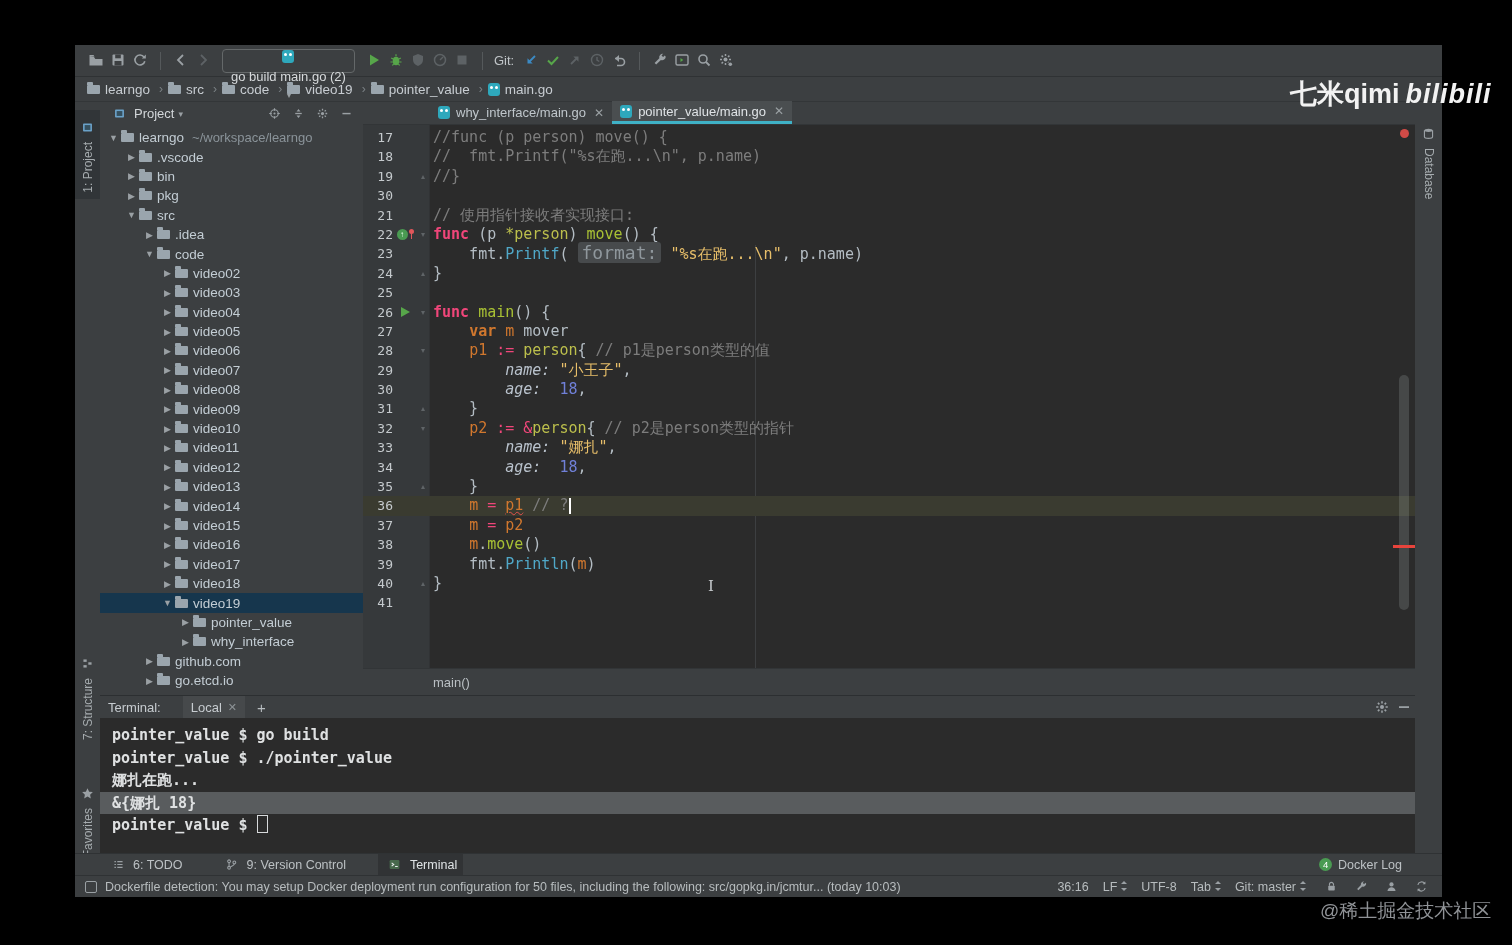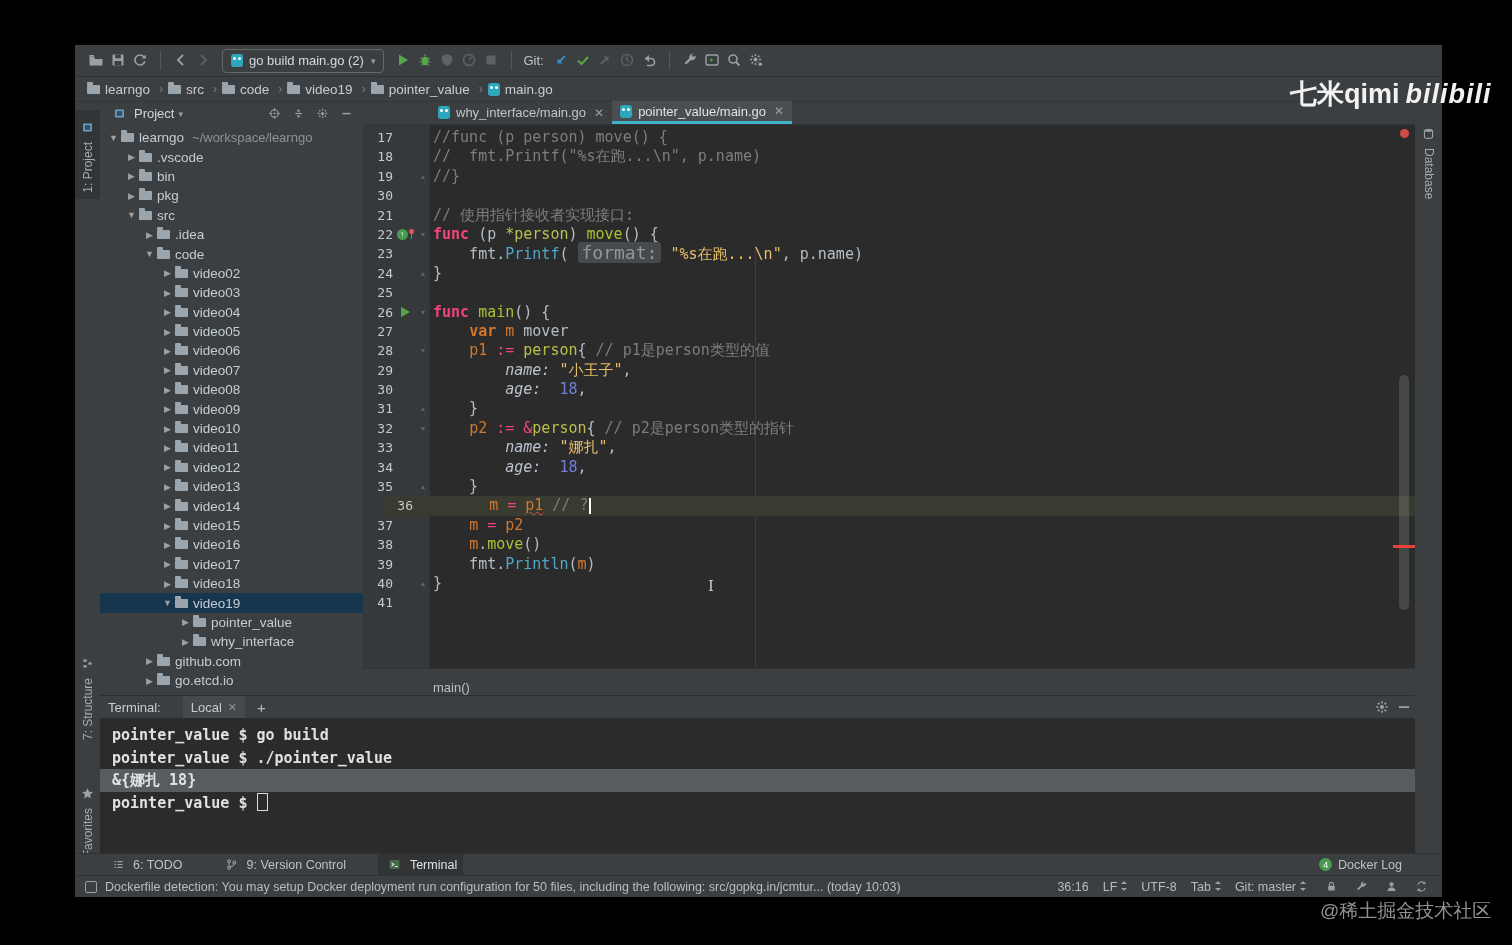--- a/index.html
+++ b/index.html
@@ -7,21 +7,21 @@
   #stage{position:relative;width:1512px;height:945px;background:#000;}
   #win{position:absolute;left:75px;top:45px;width:1367px;height:852px;background:#3c3f41;overflow:hidden;}
   .ic{display:inline-flex;align-items:center;justify-content:center;width:22px;height:22px;flex:none;}
   .ic svg{width:16px;height:16px;}
   .ic.sm svg{width:13px;height:13px;}
   
   #toolbar{position:absolute;left:0;top:0;width:100%;height:32px;display:flex;align-items:center;
     border-bottom:1px solid #2f3234;padding-left:10px;box-sizing:border-box;gap:2px;}
   .tb-sep{width:1px;height:18px;background:#55595b;margin:0 7px;flex:none;}
   #run-combo{display:flex;align-items:center;gap:6px;border:1px solid #646869;border-radius:4px;
-    height:22px;padding:0 8px;margin:0 6px;color:#d7dadc;font-size:13px;}
+    height:22px;padding:0 8px;margin:0 6px;color:#d7dadc;font-size:13px;flex-direction:column;}
   #run-combo .caret{font-size:9px;color:#9aa0a4;}
   .gitlab{color:#c0c5c8;font-size:13px;margin:0 4px 0 2px;}
   
   #crumbs{position:absolute;left:0;top:32px;width:100%;height:25px;display:flex;align-items:center;
     padding-left:12px;box-sizing:border-box;border-bottom:1px solid #333638;font-size:13.5px;color:#c7ccd1;}
   .crumb{display:flex;align-items:center;gap:5px;margin-right:4px;}
   .crumb-sep{color:#7a8084;margin:0 5px;font-size:12px;}
   
   .folder{width:13px;height:9px;background:#9aa5ad;border-radius:1px;position:relative;display:inline-block;flex:none;}
   .folder:before{content:'';position:absolute;top:-3px;left:0;width:6px;height:3px;background:#9aa5ad;border-radius:1px 1px 0 0;}
@@ -50,42 +50,42 @@
   #tabs{position:absolute;left:288px;top:57px;width:1052px;height:23px;display:flex;align-items:flex-end;
     padding-left:67px;box-sizing:border-box;border-bottom:1px solid #323537;background:#3c3f41;}
   .tab{display:flex;align-items:center;gap:6px;height:23px;padding:0 8px;font-size:13px;color:#bfc6cb;box-sizing:border-box;}
   .tab.active{background:#4a4e50;border-bottom:3px solid #3fb1c6;color:#dfe3e6;}
   .tab .x{color:#9aa0a3;font-size:12px;margin-left:2px;}
   #editor{position:absolute;left:288px;top:80px;width:1052px;height:543px;background:#2b2b2b;overflow:hidden;}
   #gutterbg{position:absolute;left:0;top:0;width:66px;height:100%;background:#36393b;border-right:1px solid #313335;}
   #indent-guide{position:absolute;left:392px;top:120px;height:430px;width:1px;background:#3d3f41;}
   #lines{position:absolute;left:0;top:3px;right:0;}
   .line{display:flex;align-items:center;height:19.4px;position:relative;font-size:15px;line-height:19.4px;}
-  .line.current{background:#3a3b30;margin-left:20px;}
+  .line.current{background:#3a3b30;}
   .lnum{width:30px;text-align:right;color:#c5cacd;font-size:13px;flex:none;font-family:"DejaVu Sans Mono",monospace;}
   .gcell{width:24px;flex:none;display:flex;align-items:center;justify-content:center;gap:1px;}
   .fcell{width:12px;flex:none;font-size:8px;color:#5f6467;text-align:center;}
   .codetxt{margin-left:4px;white-space:pre;font-family:"DejaVu Sans Mono","Liberation Mono",monospace;}
   .sg.p{color:#b4bdc4}.sg.c{color:#7d7d7d}.sg.k{color:#f0467a;font-weight:bold}
   .sg.k2{color:#d0772e;font-weight:bold}.sg.fn{color:#a8c034}.sg.call{color:#50a8c8}
   .sg.t{color:#bcbf4c}.sg.s{color:#e8bf6a}.sg.num{color:#7080d8}.sg.v{color:#d0772e}
   .sg.o{color:#f0467a}.sg.f{color:#b9c2cc;font-style:italic}
   .sg.err{color:#d0772e;text-decoration:underline wavy #e34f4c;text-decoration-thickness:1px;}
   .sg.hint{background:#474a4c;color:#8f979c;border-radius:3px;padding:0 4px;font-size:18px;}
   .caret{display:inline-block;width:2px;height:16px;background:#fff;vertical-align:middle;margin-left:1px;}
   .impl{width:11px;height:11px;border-radius:50%;background:#4a9b52;color:#eaffea;font-size:8px;line-height:11px;text-align:center;display:inline-block;}
   .pin{width:5px;height:5px;border-radius:50%;background:#e0565a;position:relative;display:inline-block;top:-3px;}
   .pin:after{content:'';position:absolute;left:2px;top:4px;width:1.5px;height:6px;background:#e0565a;}
   .runline{width:0;height:0;border-left:9px solid #57a64a;border-top:5.5px solid transparent;border-bottom:5.5px solid transparent;display:inline-block;}
   #scrollthumb{position:absolute;right:6px;top:250px;width:10px;height:235px;background:rgba(170,176,178,.22);border-radius:5px;}
   #errdot{position:absolute;right:6px;top:4px;width:9px;height:9px;border-radius:50%;background:#d14b47;}
   #errmark{position:absolute;right:0;top:420px;width:22px;height:3px;background:#e8443c;}
   #ibeam{position:absolute;left:345px;top:452px;color:#c8cccf;font-family:"DejaVu Serif",serif;font-size:15px;}
   #edcrumb{position:absolute;left:288px;top:623px;width:1052px;height:27px;background:#3c3f41;color:#b9bfc3;
-    font-size:13px;display:flex;align-items:flex-end;padding-left:70px;box-sizing:border-box;border-top:1px solid #323537;}
+    font-size:13px;display:flex;align-items:center;padding-left:70px;box-sizing:border-box;border-top:1px solid #323537;}
   
   #termhead{position:absolute;left:25px;top:650px;width:1315px;height:23px;background:#3c3f41;display:flex;
     align-items:center;font-size:13px;color:#c7ccd0;padding-left:8px;box-sizing:border-box;border-top:1px solid #2c2f31;}
   #termtab{display:flex;align-items:center;gap:6px;background:#46494b;height:23px;padding:0 8px;margin-left:22px;}
   #termhead .plus{margin-left:12px;color:#b6bcbf;font-size:15px;}
   #termhead .spacer{flex:1}
   #terminal{position:absolute;left:25px;top:673px;width:1315px;height:135px;background:#2b2b2b;
     font-family:"DejaVu Sans Mono","Liberation Mono",monospace;font-size:15px;font-weight:bold;color:#dfe1e2;padding-top:6px;box-sizing:border-box;}
   .tline{height:22.5px;line-height:22.5px;padding-left:12px;white-space:pre;}
   .tline.selected{background:#595c5e;}
@@ -688,20 +688,21 @@
       <span id="term-min" class="ic">
           <svg viewBox="0 0 16 16">
             <rect x="3" y="7.2" width="10" height="1.8" fill="#9aa0a4"></rect>
           </svg>
         </span>
     </div>
 
     <div id="terminal">
         <div class="tline">pointer_value $ go build</div>
         <div class="tline">pointer_value $ ./pointer_value</div>
+        <div class="tline">娜扎在跑...</div>
         <div class="tline selected">&amp;{娜扎 18}</div>
         <div class="tline">pointer_value $ <span class="tcursor"></span></div>
       </div>
 
     <div id="btoolbar">
       <span id="bb-left" style="display:flex;gap:26px;align-items:center">
           <span class="bitem">
             <span class="ic sm">
               <svg viewBox="0 0 16 16">
                 <path d="M3 4.5h1.8M3 8h1.8M3 11.5h1.8M6.5 4.5H13M6.5 8H13M6.5 11.5H13" stroke="#9aa0a4" stroke-width="1.4"></path>

